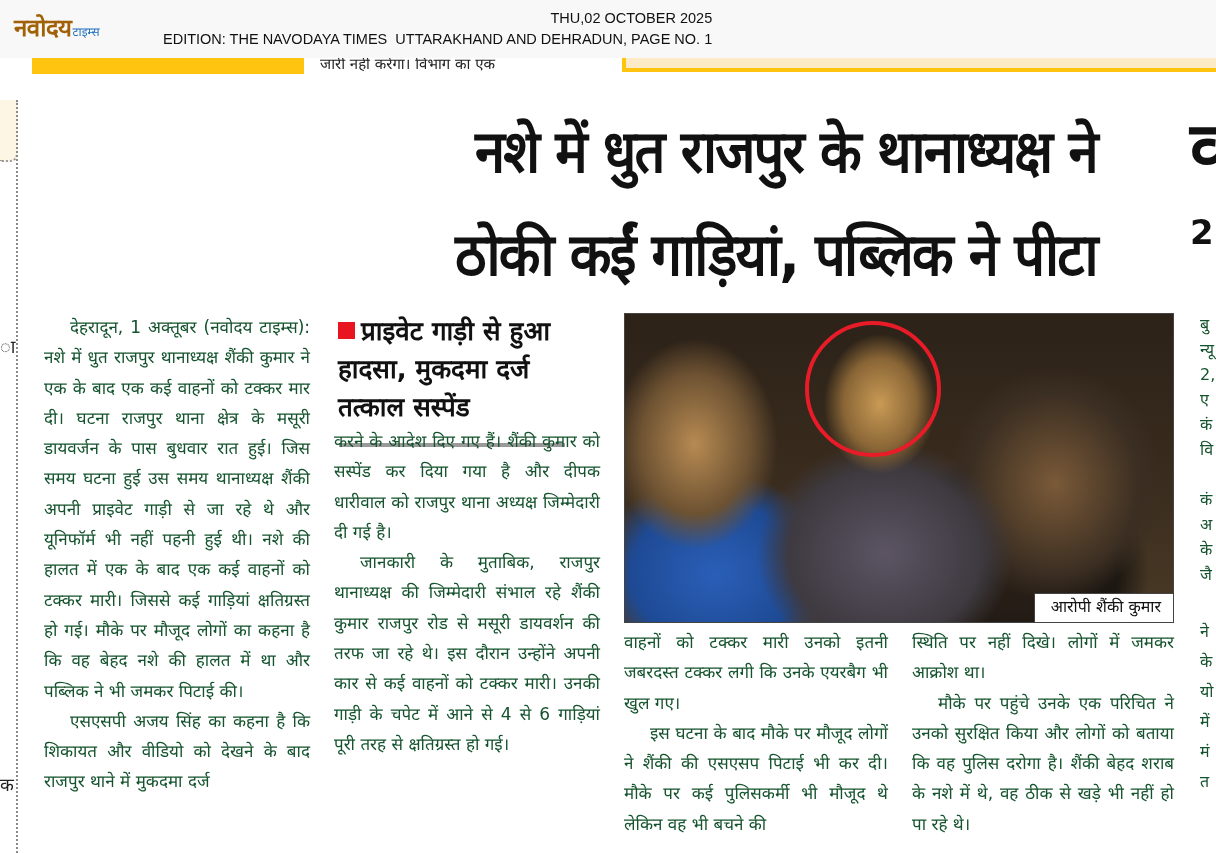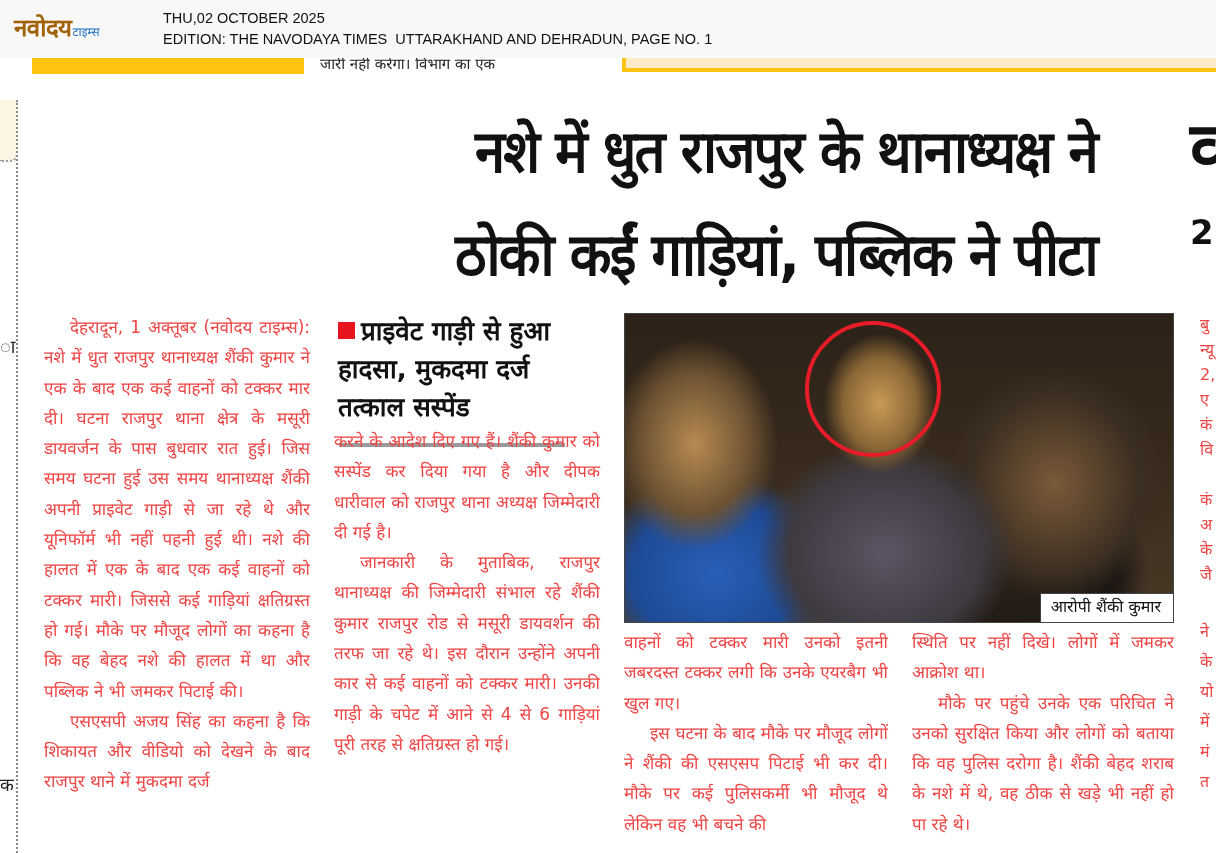--- a/index.html
+++ b/index.html
@@ -11,21 +11,21 @@
   .topbar {
     position:absolute; left:0; top:0; width:1216px; height:58px;
     background:#f8f8f8; z-index:5;
   }
   .logo {
     position:absolute; left:14px; top:10px; display:flex; align-items:baseline;
   }
   .logo-main { color:#a16207; font-weight:bold; font-size:24px; font-family:Liberation Serif, serif; letter-spacing:-0.5px; }
   .logo-sub { color:#1f6fc0; font-size:12px; margin-left:1px; font-family:"DejaVu Sans", sans-serif; }
   .meta { position:absolute; left:163px; top:8px; font-family:"Liberation Sans", sans-serif; font-size:14.5px; color:#111; line-height:21px; }
-  .meta div { white-space:pre; }
+  .meta div { white-space:pre;text-align:right; }
 
   
   .strip { position:absolute; top:58px; height:16px; overflow:hidden; }
   .strip-yellow { left:32px; width:272px; background:#ffc40f; }
   .strip-text { left:320px; width:290px; font-size:15px; line-height:12px; color:#222; }
   .strip-rule { left:622px; width:594px; background:#fdebc8; border-bottom:4px solid #ffc40f; height:10px; border-left:4px solid #ffc40f; }
 
   
   .left-box { position:absolute; left:0; top:100px; width:16px; height:60px; background:#fef6e4; border:2px dotted #999; border-left:none; border-top:none; border-radius:0 0 8px 0; }
   .vrule { position:absolute; top:100px; width:0; border-left:2px dotted #8a8a8a; }
@@ -35,21 +35,21 @@
   
   .headline {
     position:absolute; left:48px; top:100px; width:1140px;
     font-family:"DejaVu Sans", sans-serif; font-weight:bold; color:#111;
     font-size:59px; line-height:103px; letter-spacing:-2px; text-align:right;
   }
   .headline div { white-space:nowrap; transform:scaleX(0.92); transform-origin:left center; }
   .right-frag { position:absolute; left:1190px; font-weight:bold; color:#111; }
 
   
-  .col { position:absolute; font-size:17px; line-height:30.3px; color:#ef4444; text-align:justify; }
+  .col { position:absolute; font-size:17px; line-height:30.3px; color:#14532d; text-align:justify; }
   .col p { margin:0; text-indent:0; }
   .col p.indent { text-indent:26px; }
   .col1 { left:44px; top:312px; width:266px; }
   .col2 { left:334px; top:426px; width:266px; }
   .col3 { left:624px; top:627px; width:264px; }
   .col4 { left:912px; top:627px; width:262px; }
   .col5 { left:1200px; top:312px; width:40px; overflow:hidden; white-space:nowrap; }
 
   .subhead { position:absolute; left:338px; top:312px; width:250px; font-weight:bold; font-size:26px; line-height:38px; color:#111; }
   .bullet { display:inline-block; width:17px; height:17px; background:#e8141f; margin-right:6px; vertical-align:1px; }
@@ -60,21 +60,21 @@
     background:
       radial-gradient(ellipse 80px 100px at 255px 90px, #c99a55 0%, #8a6636 45%, transparent 70%),
       radial-gradient(ellipse 110px 140px at 70px 130px, #b78a52 0%, #6d5232 50%, transparent 75%),
       radial-gradient(ellipse 160px 140px at 260px 240px, #5c5464 0%, #3e3a40 60%, transparent 80%),
       radial-gradient(ellipse 140px 120px at 90px 260px, #2a5fb8 0%, #1e4a94 60%, transparent 85%),
       radial-gradient(ellipse 120px 130px at 430px 170px, #7a5a38 0%, #3b2e22 70%, transparent 90%),
       radial-gradient(ellipse 160px 130px at 380px 260px, #2a2018 0%, #1c1712 70%, transparent 90%),
       linear-gradient(180deg, #2c2218 0%, #3a2c1e 55%, #4a3a26 100%);
   }
   .photo-circle { position:absolute; left:180px; top:7px; width:128px; height:128px; border:4px solid #e81c28; border-radius:50%; }
-  .caption { position:absolute; right:0; bottom:0; background:#ffffff; padding:2px 12px 4px 10px; font-size:16px; line-height:22px; color:#111; border-left:1px solid #444; border-top:1px solid #444; }
+  .caption { position:absolute; right:0; bottom:0; background:#ffffff; padding:2px 12px 4px 16px; font-size:16px; line-height:22px; color:#111; border-left:1px solid #444; border-top:1px solid #444; }
 </style>
 </head>
 <body>
 
 <div class="topbar">
   <div class="logo">
     <span class="logo-main">नवोदय</span>
     <span class="logo-sub">टाइम्स</span>
   </div>
   <div class="meta">

